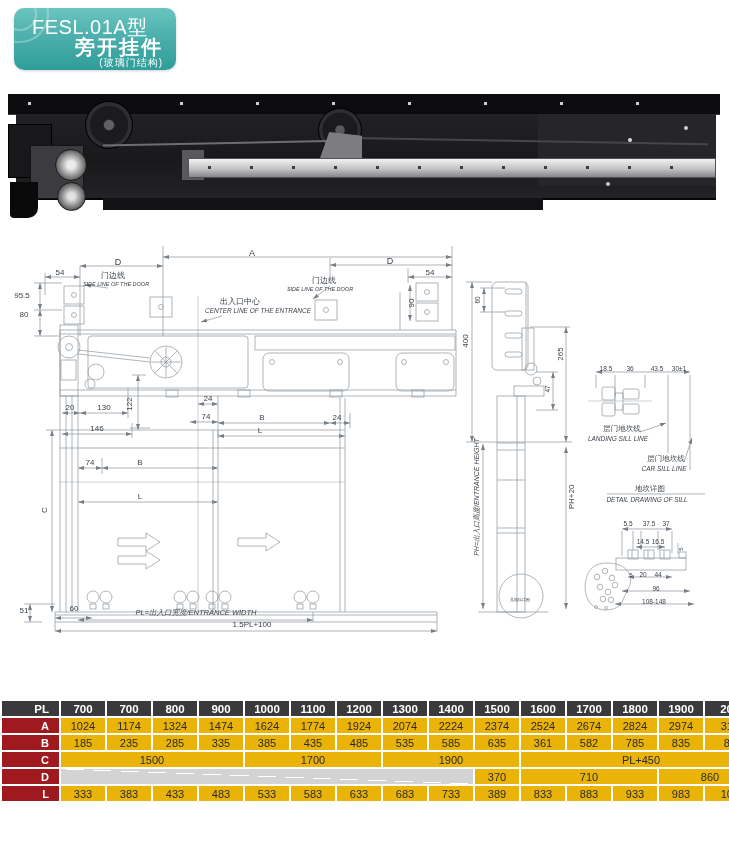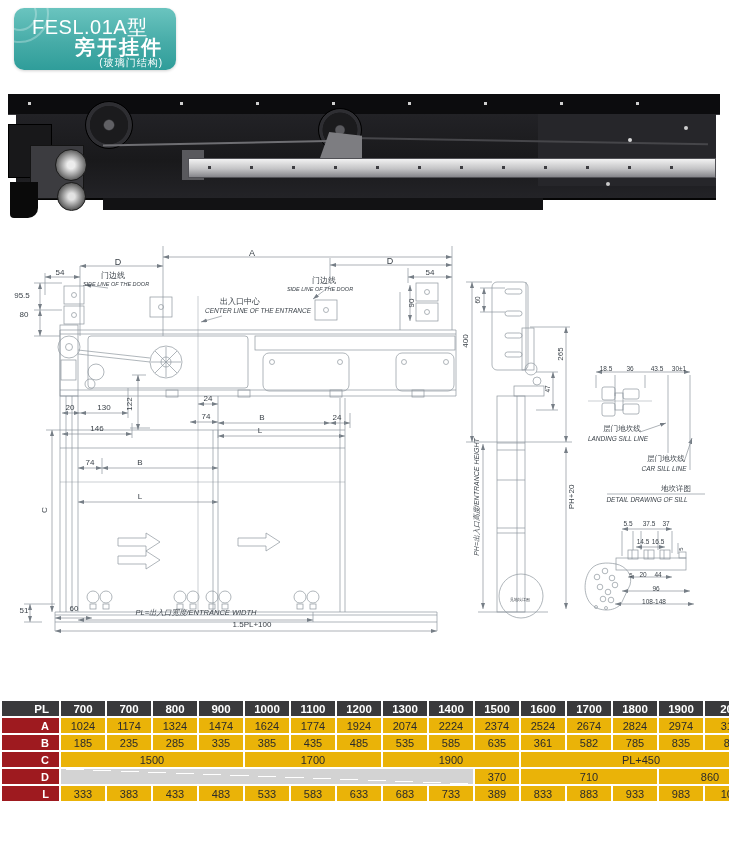--- a/index.html
+++ b/index.html
@@ -391,21 +391,21 @@
       <span class="dlabel" style="left: 476px; top: 259px; font-size: 7px; font-style: italic; transform: translate(-50%, -50%) rotate(-90deg);">PH=出入口高度/ENTRANCE HEIGHT</span>
       <span class="dlabel" style="left: 572px; top: 259px; font-size: 8px; transform: translate(-50%, -50%) rotate(-90deg);">PH+20</span>
       <span class="dlabel" style="left: 606px; top: 131px; font-size: 6.5px; transform: translate(-50%, -50%);">18.5</span>
       <span class="dlabel" style="left: 630px; top: 131px; font-size: 6.5px; transform: translate(-50%, -50%);">36</span>
       <span class="dlabel" style="left: 657px; top: 131px; font-size: 6.5px; transform: translate(-50%, -50%);">43.5</span>
       <span class="dlabel" style="left: 679px; top: 131px; font-size: 6.5px; transform: translate(-50%, -50%);">30±1</span>
       <span class="dlabel" style="left: 622px; top: 191px; font-size: 7.5px; transform: translate(-50%, -50%);">层门地坎线</span>
       <span class="dlabel" style="left: 618px; top: 201px; font-size: 6.5px; font-style: italic; transform: translate(-50%, -50%);">LANDING SILL LINE</span>
       <span class="dlabel" style="left: 666px; top: 221px; font-size: 7.5px; transform: translate(-50%, -50%);">层门地坎线</span>
       <span class="dlabel" style="left: 664px; top: 231px; font-size: 6.5px; font-style: italic; transform: translate(-50%, -50%);">CAR SILL LINE</span>
-      <span class="dlabel" style="left: 676px; top: 251px; font-size: 7.5px; transform: translate(-50%, -50%);">地坎详图</span>
+      <span class="dlabel" style="left: 650px; top: 251px; font-size: 7.5px; transform: translate(-50%, -50%);">地坎详图</span>
       <span class="dlabel" style="left: 647px; top: 262px; font-size: 6.5px; font-style: italic; transform: translate(-50%, -50%);">DETAIL DRAWING OF SILL</span>
       <span class="dlabel" style="left: 628px; top: 286px; font-size: 6.5px; transform: translate(-50%, -50%);">5.5</span>
       <span class="dlabel" style="left: 649px; top: 286px; font-size: 6.5px; transform: translate(-50%, -50%);">37.5</span>
       <span class="dlabel" style="left: 666px; top: 286px; font-size: 6.5px; transform: translate(-50%, -50%);">37</span>
       <span class="dlabel" style="left: 643px; top: 304px; font-size: 6.5px; transform: translate(-50%, -50%);">14.5</span>
       <span class="dlabel" style="left: 658px; top: 304px; font-size: 6.5px; transform: translate(-50%, -50%);">16.5</span>
       <span class="dlabel" style="left: 681px; top: 311px; font-size: 6px; transform: translate(-50%, -50%) rotate(-90deg);">5</span>
       <span class="dlabel" style="left: 631px; top: 337px; font-size: 6px; transform: translate(-50%, -50%);">5</span>
       <span class="dlabel" style="left: 643px; top: 337px; font-size: 6.5px; transform: translate(-50%, -50%);">20</span>
       <span class="dlabel" style="left: 658px; top: 337px; font-size: 6.5px; transform: translate(-50%, -50%);">44</span>

